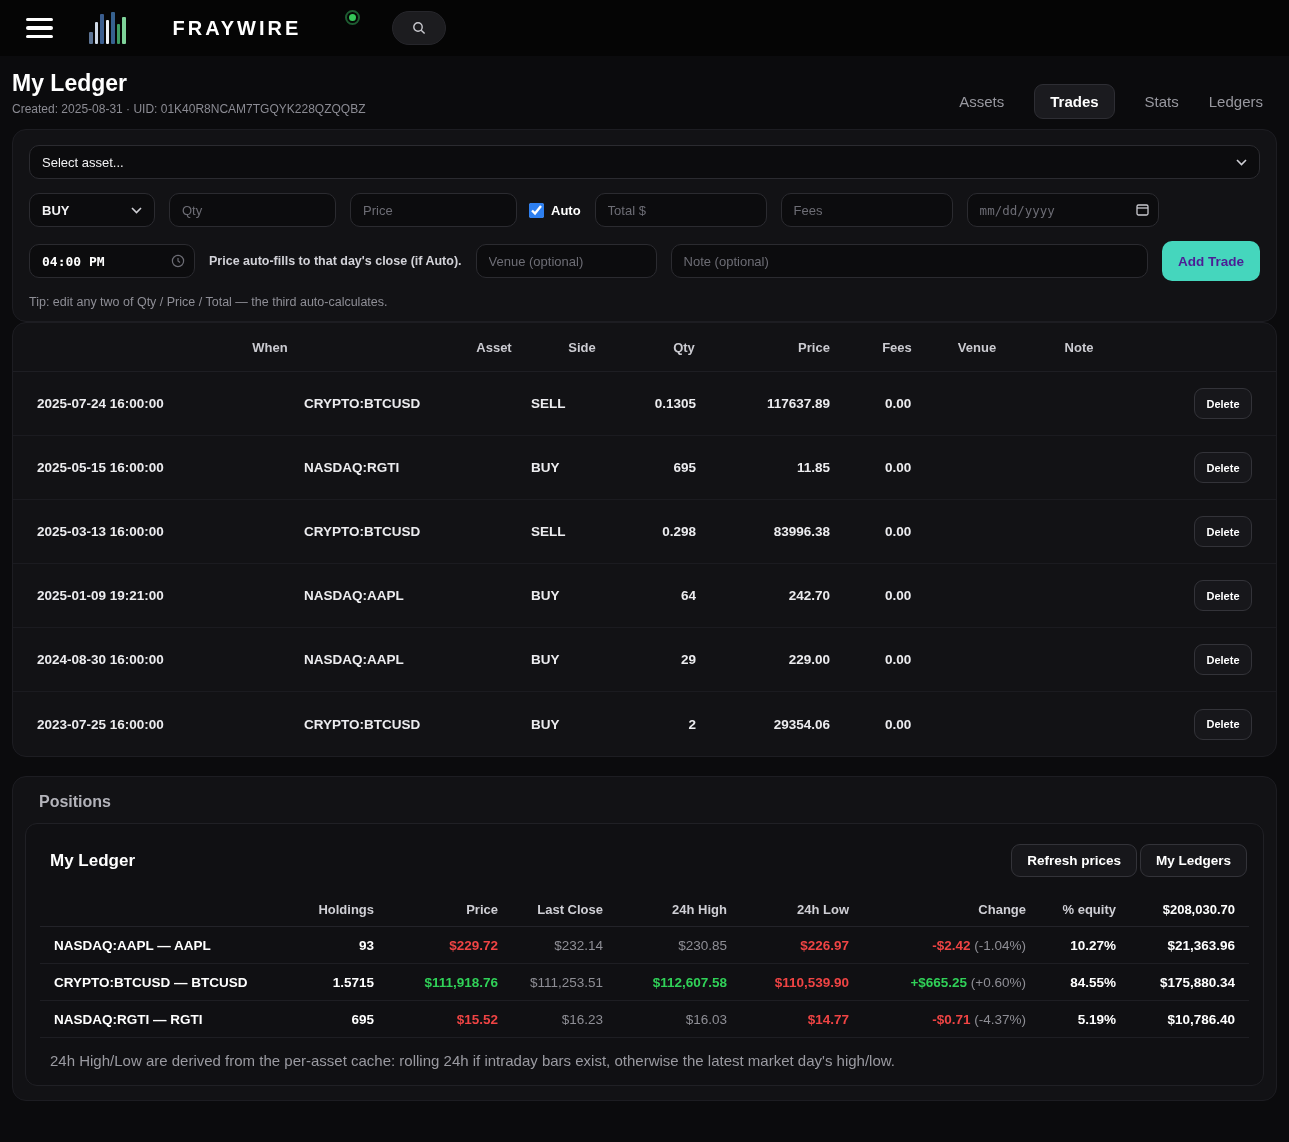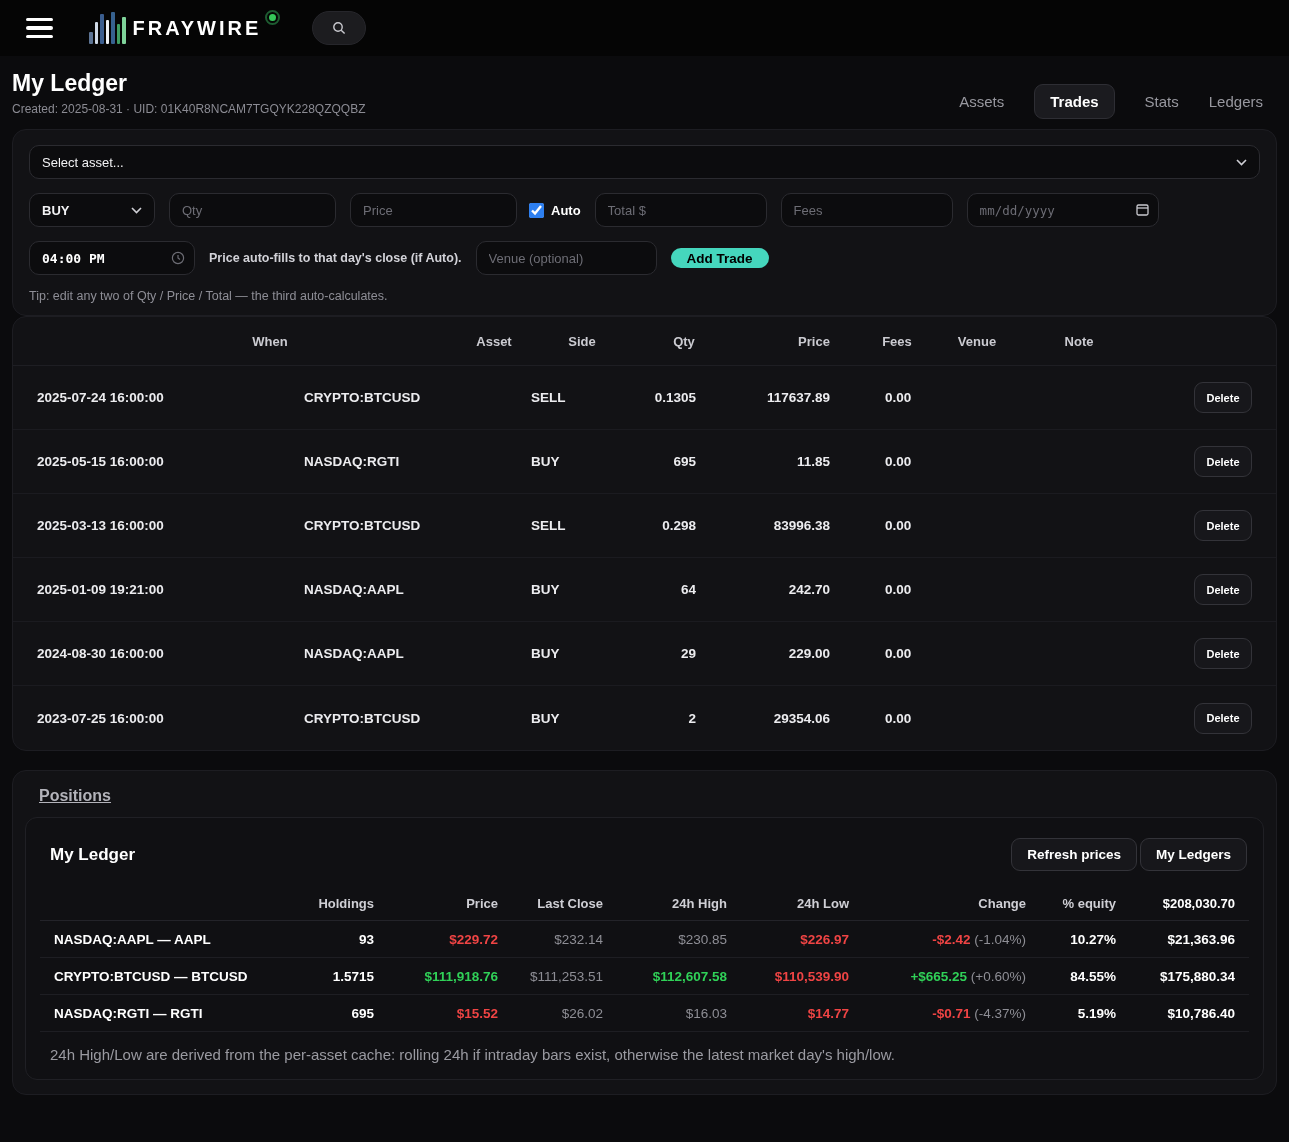--- a/index.html
+++ b/index.html
@@ -10,21 +10,21 @@
     --red:#ef4444; --green:#30d158; --teal:#45d6bd; --blue:#2d7ff0;
   }
   body{
     width:1289px; height:1142px; background:var(--bg);
     font-family:"Liberation Sans", sans-serif; color:var(--text); overflow:hidden;
   }
   
   .topbar{ height:56px; background:var(--topbar); display:flex; align-items:center; padding:0 26px; }
   .hamburger{ width:27px; display:flex; flex-direction:column; gap:5px; cursor:pointer; }
   .hamburger i{ display:block; height:3.5px; background:#fff; border-radius:2px; }
-  .brand{ display:flex; align-items:flex-start; margin-left:36px; }
+  .brand{ display:flex; align-items:flex-start; margin-left:36px;gap:40px; }
   .brand-bars{ display:flex; align-items:flex-end; gap:2px; height:32px; margin-right:7px; }
   .brand-bars i{ display:block; width:3.5px; border-radius:1px; }
   .brand-word{ font-size:20px; font-weight:800; letter-spacing:3px; color:#fff; line-height:32px; }
   .status-dot{ width:15px; height:15px; border:2px solid #1e5c31; border-radius:50%; margin-left:4px; margin-top:-2px; display:flex; align-items:center; justify-content:center; }
   .status-dot i{ width:7px; height:7px; background:#35c759; border-radius:50%; }
   .search-pill{ margin-left:32px; width:54px; height:34px; background:#1c1c1f; border:1px solid #26262b; border-radius:17px; display:flex; align-items:center; justify-content:center; cursor:pointer; }
   
   .page-head{ display:flex; align-items:flex-start; justify-content:space-between; padding:14px 12px 10px 12px; }
   .page-title{ font-size:23px; font-weight:700; color:#fff; }
   .page-sub{ font-size:12px; color:var(--muted); margin-top:5px; }
@@ -47,35 +47,35 @@
   .date-wrap .inp{ width:100%; font-family:"DejaVu Sans Mono", monospace; font-size:12.5px; padding-right:22px; }
   .date-wrap svg{ position:absolute; right:10px; top:10px; }
   .time-wrap{ position:relative; width:166px; }
   .time-wrap .inp{ width:100%; font-family:"DejaVu Sans Mono", monospace; font-size:13px; font-weight:700; color:#fff; padding-right:30px; }
   .time-wrap svg{ position:absolute; right:10px; top:10px; }
   .auto-wrap{ display:flex; align-items:center; gap:7px; margin-left:-2px; }
   .auto-wrap input{ width:15px; height:15px; accent-color:var(--blue); cursor:pointer; }
   .auto-wrap label{ font-size:13px; font-weight:700; color:#fff; }
   .helper{ font-size:12.5px; color:#d2d2d8; font-weight:600; }
   .note-inp{ flex:1; }
-  .add-btn{ height:20px; padding:0 16px; background:var(--teal); color:#000000; border:none; border-radius:10px; font-size:13.5px; font-weight:700; cursor:pointer; font-family:inherit; }
+  .add-btn{ height:40px; padding:0 16px; background:var(--teal); color:#4c1d95; border:none; border-radius:10px; font-size:13.5px; font-weight:700; cursor:pointer; font-family:inherit; }
   .tip{ font-size:12.5px; color:#8e8e96; margin-top:2px; }
   
   .trades-panel{ }
   .t-head{ position:relative; height:49px; border-bottom:1px solid #1e1e23; }
   .t-head span{ position:absolute; top:50%; transform:translate(-50%,-50%); font-size:13px; font-weight:700; color:#cbcbd1; }
   .t-row{ display:grid; grid-template-columns:267px 227px 85px 80px 134px 175px 100px 80px 1fr; align-items:center; height:64px; padding:0 24px; border-bottom:1px solid #1b1b20; font-size:13.5px; font-weight:600; color:#ececef; }
   .t-row:last-child{ border-bottom:none; }
   .c-r{ text-align:right; }
   .c-fees{ padding-left:55px; }
   .c-act{ text-align:right; }
   .del-btn{ width:58px; height:31px; background:#17171b; border:1px solid #333339; border-radius:9px; color:#fff; font-size:11px; font-weight:700; cursor:pointer; font-family:inherit; }
   
   .positions-panel{ margin-top:19px; padding:14px 12px 14px 12px; }
-  .positions-title{ font-size:16px; font-weight:700; color:#b3b3ba; margin:2px 0 12px 14px;text-decoration:underline; }
+  .positions-title{ font-size:16px; font-weight:700; color:#b3b3ba; margin:2px 0 12px 14px; }
   .pos-card{ background:var(--panel2); border:1px solid #202025; border-radius:12px; padding:16px 14px 12px 14px; }
   .pos-card-head{ display:flex; align-items:center; justify-content:space-between; padding:4px 2px 16px 10px; }
   .pos-card-title{ font-size:17px; font-weight:700; color:#fff; }
   .pos-btns{ display:flex; gap:3px; }
   .ghost-btn{ height:33px; padding:0 15px; background:#17171b; border:1px solid #333339; border-radius:9px; color:#fff; font-size:13.5px; font-weight:700; cursor:pointer; font-family:inherit; }
   .p-grid{ display:grid; grid-template-columns:250px 70px 124px 105px 124px 122px 177px 90px 1fr; align-items:center; padding:0 14px; }
   .p-grid > div{ text-align:right; font-size:13.5px; }
   .p-grid > div:first-child{ text-align:left; }
   .p-head{ height:34px; border-bottom:1px solid #232329; }
   .p-head div{ font-weight:700; color:#cfcfd5; font-size:13px; }
@@ -169,20 +169,21 @@
   <div class="frow">
     <span class="time-wrap">
       <input class="inp" value="04:00 PM" style="">
       <svg width="14" height="14" viewBox="0 0 14 14">
           <circle cx="7" cy="7" r="5.6" fill="none" stroke="#6d6d75" stroke-width="1.2"></circle>
           <path d="M7 4v3l2 1.5" fill="none" stroke="#6d6d75" stroke-width="1.2"></path>
         </svg>
     </span>
     <span class="helper">Price auto-fills to that day's close (if Auto).</span>
     <input class="inp" style="width: 181px;" placeholder="Venue (optional)">
+    <input class="inp note-inp" placeholder="Note (optional)" style="">
     <button class="add-btn">Add Trade</button>
   </div>
   <div class="tip">Tip: edit any two of Qty / Price / Total — the third auto-calculates.</div>
 </div>
 
 <div class="panel trades-panel">
   <div class="t-head">
     <span style="left:257px">When</span>
     <span style="left:481px">Asset</span>
     <span style="left:569px">Side</span>
@@ -310,21 +311,21 @@
       <div class="n-red">$110,539.90</div>
       <div><span class="n-green">+$665.25</span> <span class="pct-muted">(+0.60%)</span></div>
       <div class="n-bold">84.55%</div>
       <div class="n-bold">$175,880.34</div>
     </div>
 
     <div class="p-grid p-row">
       <div class="p-name">NASDAQ:RGTI — RGTI</div>
       <div class="n-white">695</div>
       <div class="n-red">$15.52</div>
-      <div class="n-muted">$26.02</div>
+      <div class="n-muted">$16.23</div>
       <div class="n-muted">$16.03</div>
       <div class="n-red">$14.77</div>
       <div><span class="n-red">-$0.71</span> <span class="pct-muted">(-4.37%)</span></div>
       <div class="n-bold">5.19%</div>
       <div class="n-bold">$10,786.40</div>
     </div>
 
     <div class="footnote">24h High/Low are derived from the per-asset cache: rolling 24h if intraday bars exist, otherwise the latest market day's high/low.</div>
   </div>
 </div>

